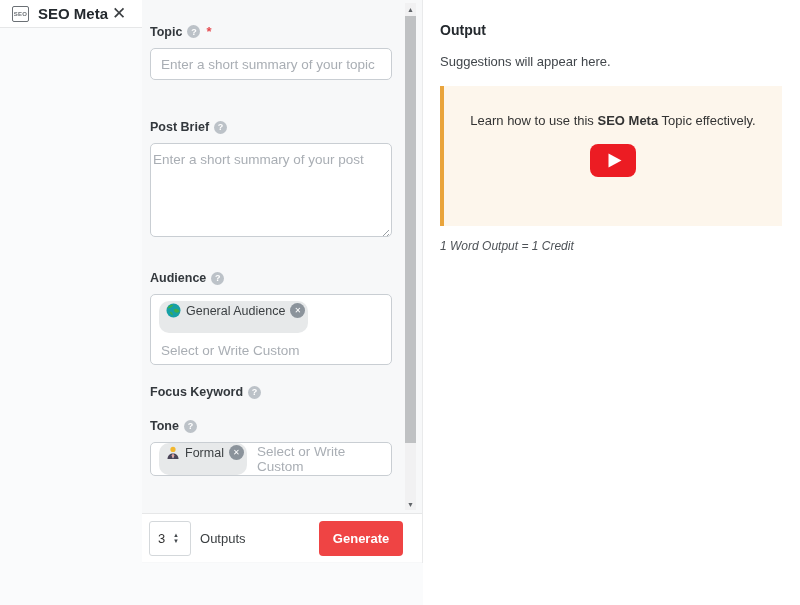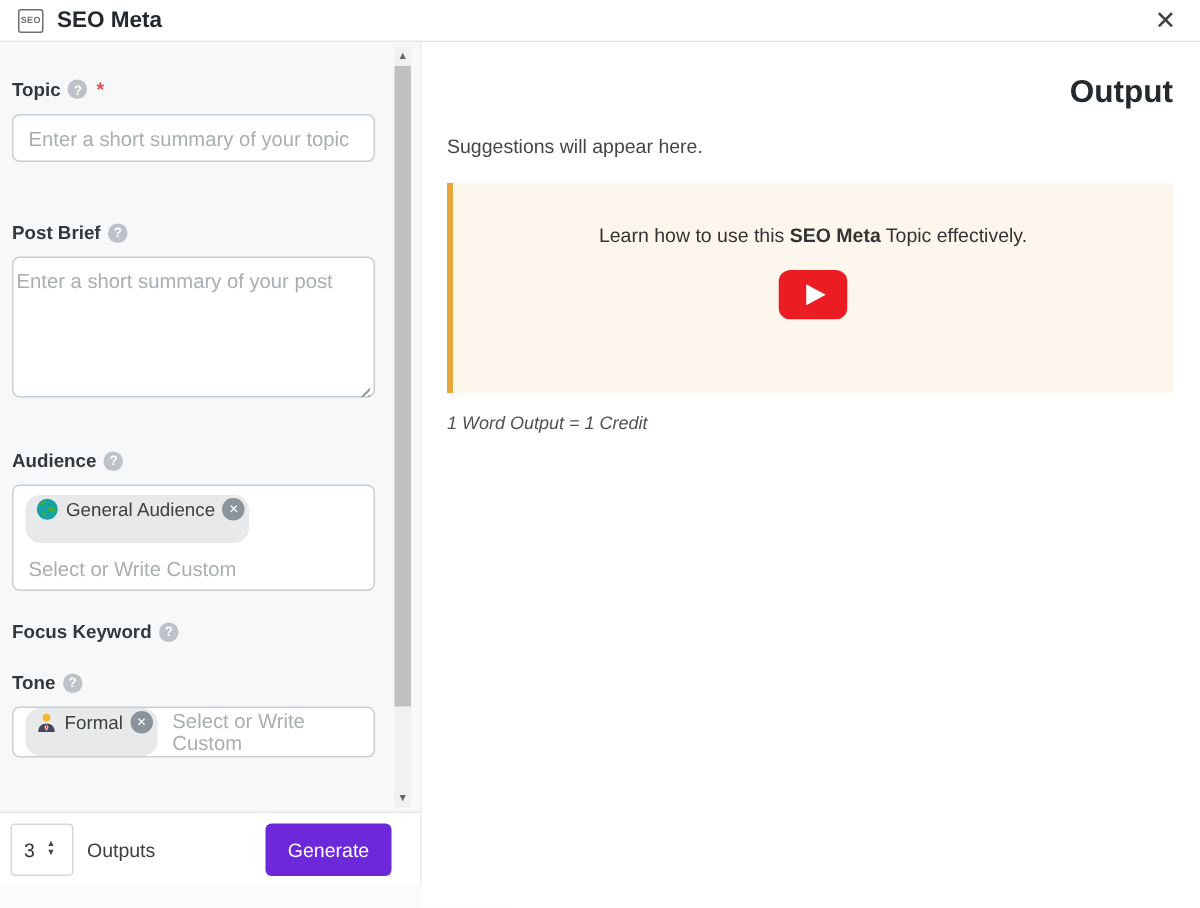--- a/index.html
+++ b/index.html
@@ -3,21 +3,21 @@
 <meta charset="utf-8">
 <style>
   * { box-sizing: border-box; margin: 0; padding: 0; }
   html,body { width:800px; height:605px; }
   body {
     font-family: "Liberation Sans", sans-serif;
     background:#fafbfc;
     color:#24292e;
     overflow:hidden;
   }
-  .modal { width:800px; height:605px; display:flex; flex-direction:column; background:transparent; }
+  .modal { width:800px; height:605px; display:flex; flex-direction:row; background:transparent; }
 
   
   .header {
     height:28px; background:#fff; border-bottom:1px solid #e6e7e8;
     display:flex; align-items:center; padding:0 12px; flex:0 0 auto;
   }
   .seo-badge {
     width:17px; height:16px; border:1px solid #6b7075; border-radius:2px;
     color:#6b7075; font-size:6px; font-weight:bold;
     display:flex; align-items:center; justify-content:center; letter-spacing:.2px;
@@ -116,27 +116,28 @@
   .num-wrap {
     width:42px; height:35px; border:1px solid #d4d8db; border-radius:3px; background:#fff;
     display:flex; align-items:center; padding:0 4px 0 8px;
   }
   .num-value { width:12px; border:none; outline:none; font-size:13px; color:#333; font-family:"Liberation Sans",sans-serif; padding:0; background:transparent; }
   .stepper { display:flex; flex-direction:column; margin-left:3px; cursor:pointer; }
   .stepper span { font-size:6px; line-height:6px; color:#43484d; text-align:center; }
   .outputs-label { font-size:13px; color:#3c4043; margin-left:9px; }
   .generate-btn {
     margin-left:auto; width:84px; height:35px; border:none; border-radius:4px;
-    background:#6d28d9; color:#fff; font-size:13px; font-family:"Liberation Sans",sans-serif;
+    background:#ef4444; color:#fff; font-size:13px; font-family:"Liberation Sans",sans-serif;
     cursor:pointer;
+    font-weight:bold;
   }
 
   
   .right-panel { flex:1; background:#fff; padding:22px 18px 0 17px; min-width:0; }
-  .output-title { font-size:21px; font-weight:700; color:#24292e;text-align:right; }
+  .output-title { font-size:14px; font-weight:700; color:#24292e; }
   .output-sub { font-size:13px; color:#41464b; margin-top:16px; }
   .info-box {
     margin-top:17px; height:140px; background:#fdf6ec; border-left:4px solid #e9a43c;
     text-align:center; padding-top:27px;
   }
   .info-text { font-size:13px; color:#333; }
   .info-text b { font-weight:700; }
   .yt-btn { margin-top:16px; display:inline-block; cursor:pointer; line-height:0; }
   .credit-note { margin-top:13px; font-size:12px; font-style:italic; color:#4d5257; }
 </style>

